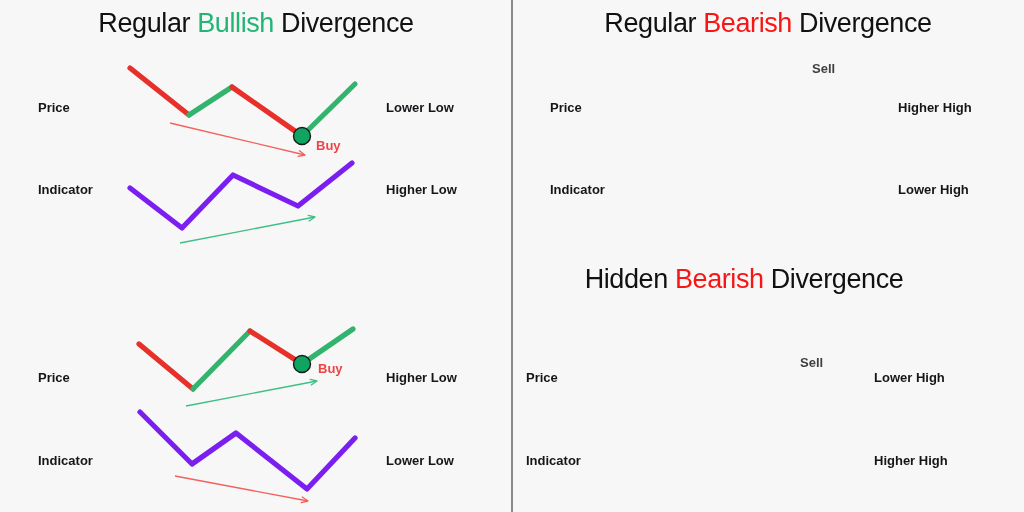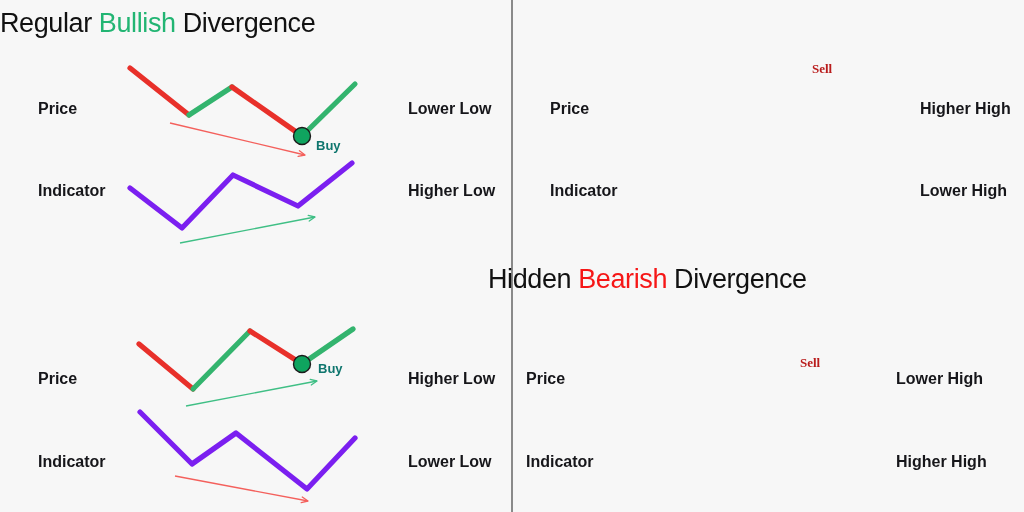--- a/index.html
+++ b/index.html
@@ -31,57 +31,57 @@
   .panel.tl { left: 0;   top: 0; }
   .panel.tr { left: 512px; top: 0; }
   .panel.bl { left: 0;   top: 256px; }
   .panel.br { left: 488px; top: 256px; }
 
   .panel-title {
     position: absolute;
     top: 8px;
     left: 0;
     width: 512px;
-    text-align: left;
+    text-align: center;
     font-size: 27px;
     font-weight: 400;
     letter-spacing: -0.4px;
     color: #111111;
     white-space: nowrap;
   }
   .panel-title .accent-bull { color: #22b573; }
   .panel-title .accent-bear { color: #f61616; }
 
   .side-label {
     position: absolute;
-    font-size: 16px;
+    font-size: 13px;
     font-weight: bold;
     color: #16161a;
     white-space: nowrap;
   }
   .side-label.left  { left: 38px; }
-  .side-label.right { left: 386px; margin-left: 22px; }
+  .side-label.right { left: 386px; }
   .side-label.price { top: 100px; }
   .side-label.indic { top: 182px; }
 
   .chart-svg {
     position: absolute;
     left: 0;
     top: 0;
     width: 512px;
     height: 256px;
   }
   .signal-label {
     position: absolute;
     font-size: 13px;
     font-weight: bold;
     white-space: nowrap;
   }
-  .signal-label.buy  { color: #0f766e; }
-  .signal-label.sell { color: #b91c1c; font-family: Liberation Serif, serif; }
+  .signal-label.buy  { color: #ef4444; }
+  .signal-label.sell { color: #404040; }
 </style>
 </head>
 <body>
 
 <div id="page">
 
   <div class="divider"></div>
 
   <div class="panel tl">
     <div class="panel-title">
@@ -100,20 +100,23 @@
         <circle cx="302" cy="136" r="8.5" fill="#0fa45f" stroke="#1b1b1b" stroke-width="1.4"></circle>
       </svg>
     <div class="side-label left price">Price</div>
     <div class="side-label right price">Lower Low</div>
     <div class="side-label left indic">Indicator</div>
     <div class="side-label right indic">Higher Low</div>
     <div class="signal-label buy" style="left:316px;top:138px;">Buy</div>
   </div>
 
   <div class="panel tr">
+    <div class="panel-title">
+      <span>Regular </span><span class="accent-bear">Bearish</span><span> Divergence</span>
+    </div>
     <svg class="chart-svg" viewBox="0 0 512 256">
         <line x1="-377" y1="157" x2="-333" y2="97" stroke="#33b46e" stroke-width="5.2" stroke-linecap="round"></line>
         <line x1="-333" y1="97" x2="-283" y2="128" stroke="#e8302a" stroke-width="5.2" stroke-linecap="round"></line>
         <line x1="-283" y1="128" x2="-228" y2="68" stroke="#33b46e" stroke-width="5.2" stroke-linecap="round"></line>
         <line x1="-228" y1="68" x2="-174" y2="117" stroke="#e8302a" stroke-width="5.2" stroke-linecap="round"></line>
         <path d="M-379,219 L-335,171 L-280,216 L-218,189 L-159,230" fill="none" stroke="#7b1ff0" stroke-width="5.2" stroke-linejoin="round" stroke-linecap="round"></path>
         <line x1="-343" y1="89" x2="-224" y2="51" stroke="#3fbf85" stroke-width="1.3"></line>
         <path d="M-229.2204526136367,55.66335442667335 L-224,51 L-230.95699284347654,50.22524160164852" fill="none" stroke="#3fbf85" stroke-width="1.3" stroke-linecap="round" stroke-linejoin="round"></path>
         <line x1="-334" y1="155" x2="-214" y2="172" stroke="#f4605c" stroke-width="1.3"></line>
         <path d="M-220.72879882722083,173.92957672632932 L-214,172 L-219.9280691134515,168.27736698207542" fill="none" stroke="#f4605c" stroke-width="1.3" stroke-linecap="round" stroke-linejoin="round"></path>

